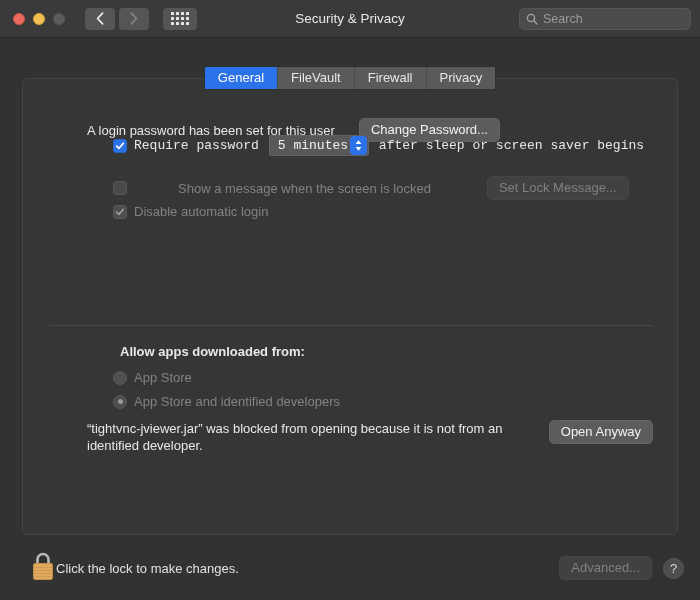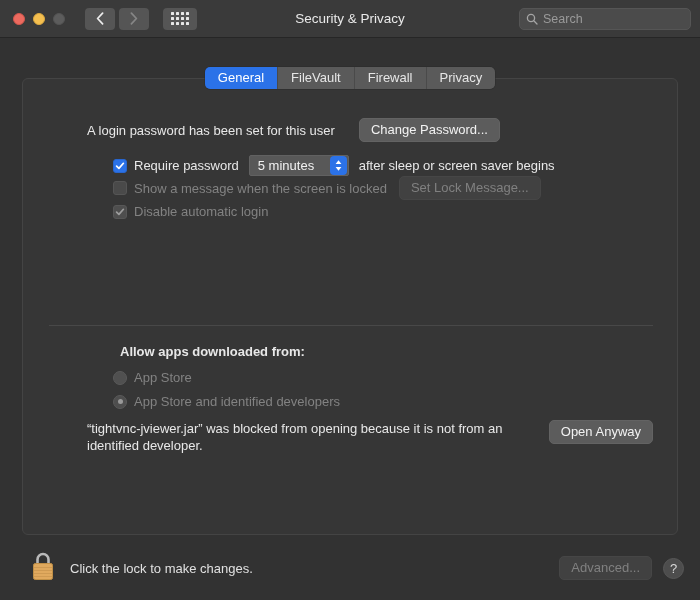--- a/index.html
+++ b/index.html
@@ -118,21 +118,21 @@
   #tabbar {
     position: absolute;
     top: 67px;
     left: 0; right: 0;
     display: flex;
     justify-content: center;
     z-index: 5;
   }
   .tabs {
     display: flex;
-    border-radius: 5px;
+    border-radius: 0;
     overflow: hidden;
     box-shadow: 0 0 0 0.5px #2b2b2b;
   }
   .tab {
     padding: 3px 13px 4px;
     font-size: 13px;
     color: #e6e6e6;
     background: #5a5a5a;
     border-right: 1px solid #4a4a4a;
     line-height: 15px;
@@ -270,21 +270,20 @@
     color: #e8e8e8;
   }
 
   
   #lock-row {
     position: absolute;
     left: 30px;
     top: 550px;
     display: flex;
     align-items: center;
-    gap: 14px;
   }
   #lock-caption {
     font-size: 13px;
     color: #e0e0e0;
   }
 
   #bottom-right {
     position: absolute;
     right: 16px;
     top: 556px;
@@ -368,40 +367,40 @@
     </div>
   </div>
 
   <div id="content">
 
     <div class="row" style="left:64px; top:39px;">
       <span class="label">A login password has been set for this user</span>
       <button class="pushbtn" style="margin-left:24px;">Change Password...</button>
     </div>
 
-    <div class="row" style="left:90px; top:76px;">
+    <div class="row" style="left:90px; top:56px;font-family:Liberation Mono, monospace;">
       <span class="cb on">
         <svg width="10" height="10" viewBox="0 0 10 10">
           <path d="M1.6 5.1 L3.9 7.4 L8.4 2.3" fill="none" stroke="#ffffff" stroke-width="1.7" stroke-linecap="round" stroke-linejoin="round"></path>
         </svg>
       </span>
       <span class="label">Require password</span>
       <span class="popup" style="margin-left:10px;">
         <span class="val">5 minutes</span>
         <span class="stepper">
           <svg width="9" height="13" viewBox="0 0 9 13">
             <path d="M4.5 1.3 L7.4 4.9 L1.6 4.9 Z" fill="#ffffff"></path>
             <path d="M4.5 11.7 L1.6 8.1 L7.4 8.1 Z" fill="#ffffff"></path>
           </svg>
         </span>
       </span>
       <span class="label" style="margin-left:10px;">after sleep or screen saver begins</span>
     </div>
 
-    <div class="row" style="left:90px; top:97px;">
+    <div class="row" style="left:90px; top:97px;gap:44px;">
       <span class="cb off"></span>
       <span class="label dim">Show a message when the screen is locked</span>
       <button class="pushbtn disabled" style="margin-left:12px;">Set Lock Message...</button>
     </div>
 
     <div class="row" style="left:90px; top:125px;">
       <span class="cb on-dim">
         <svg width="10" height="10" viewBox="0 0 10 10">
           <path d="M1.6 5.1 L3.9 7.4 L8.4 2.3" fill="none" stroke="#9d9d9d" stroke-width="1.7" stroke-linecap="round" stroke-linejoin="round"></path>
         </svg>

